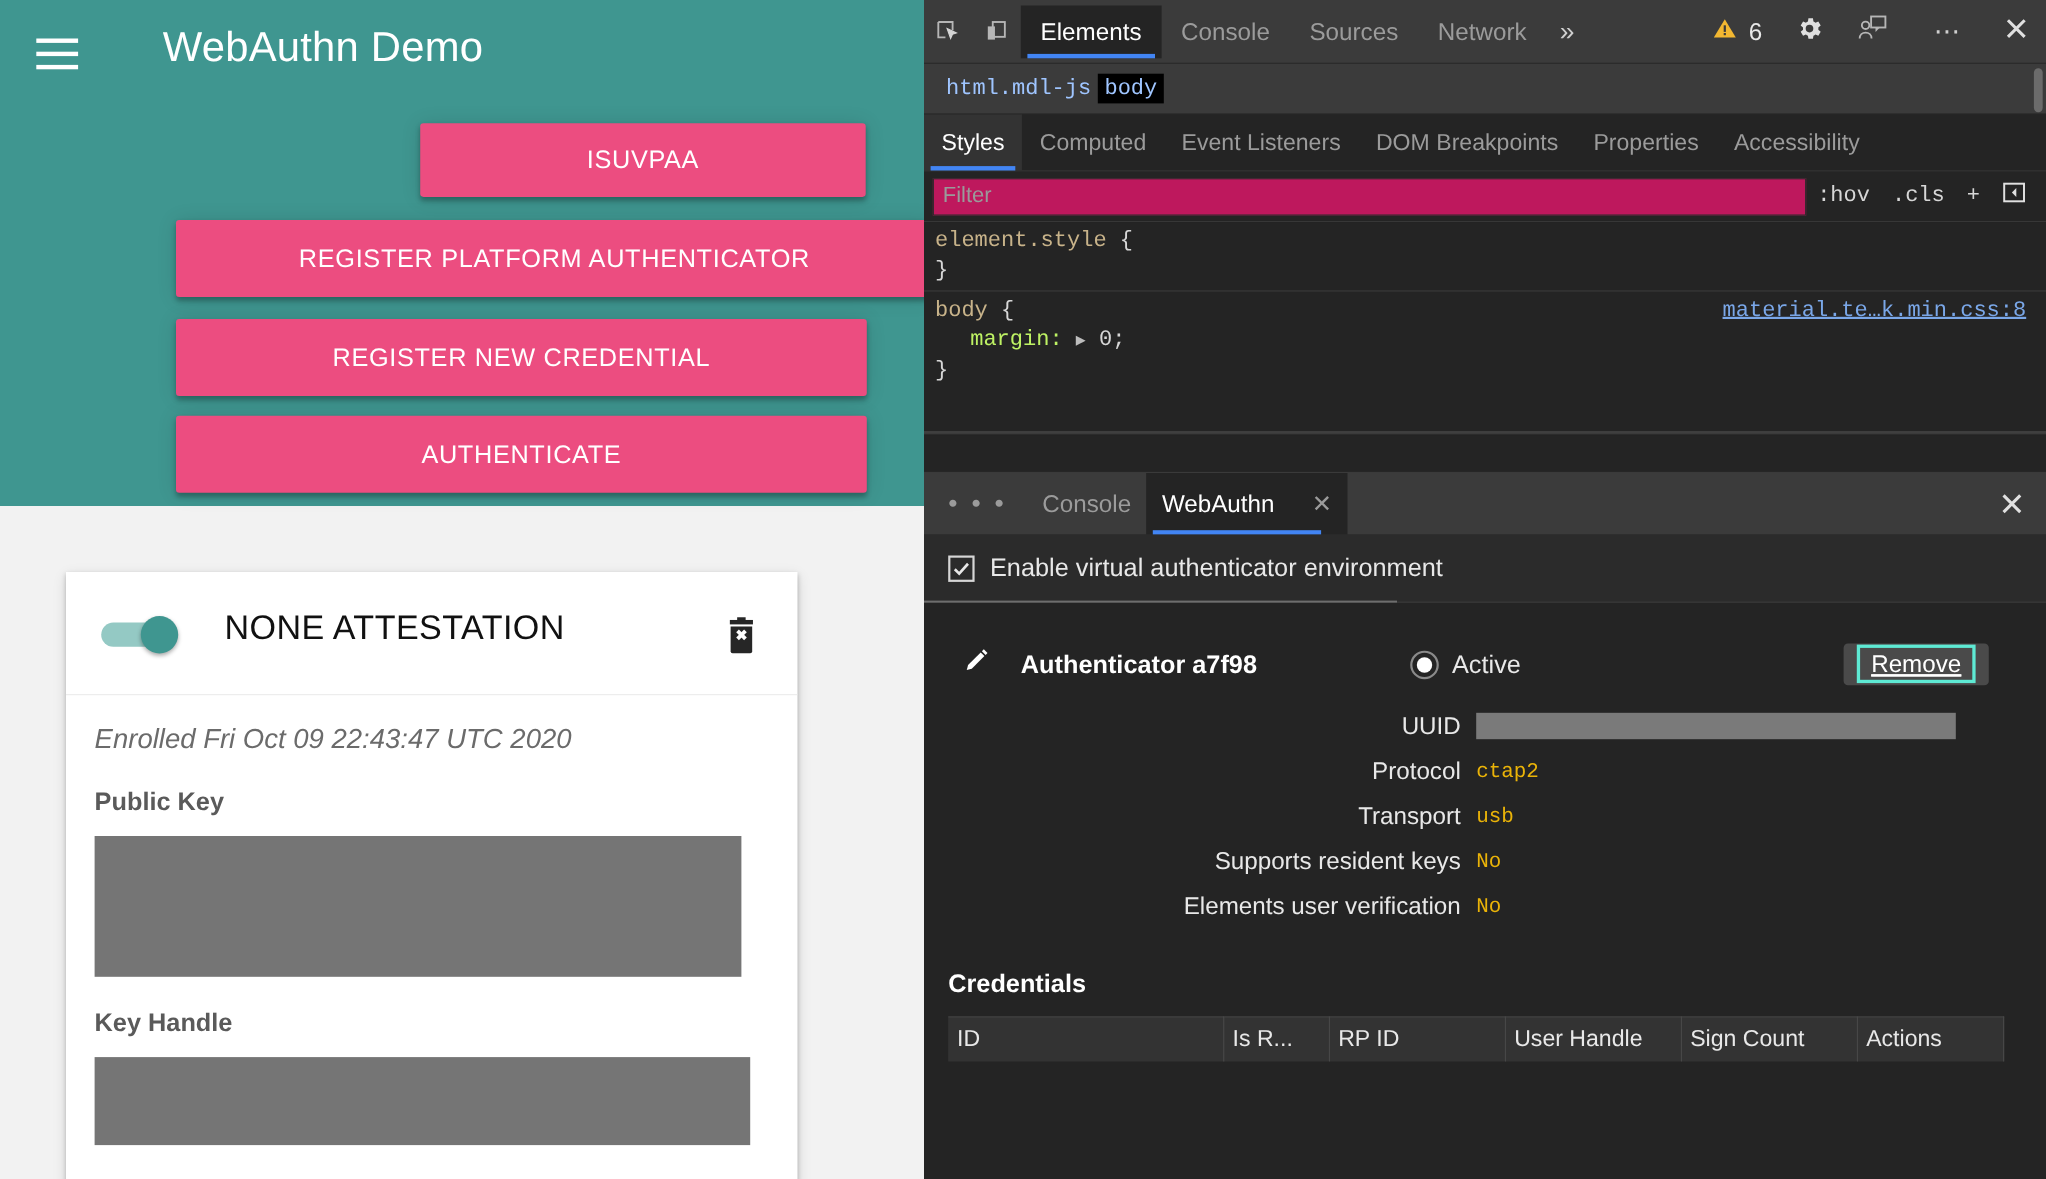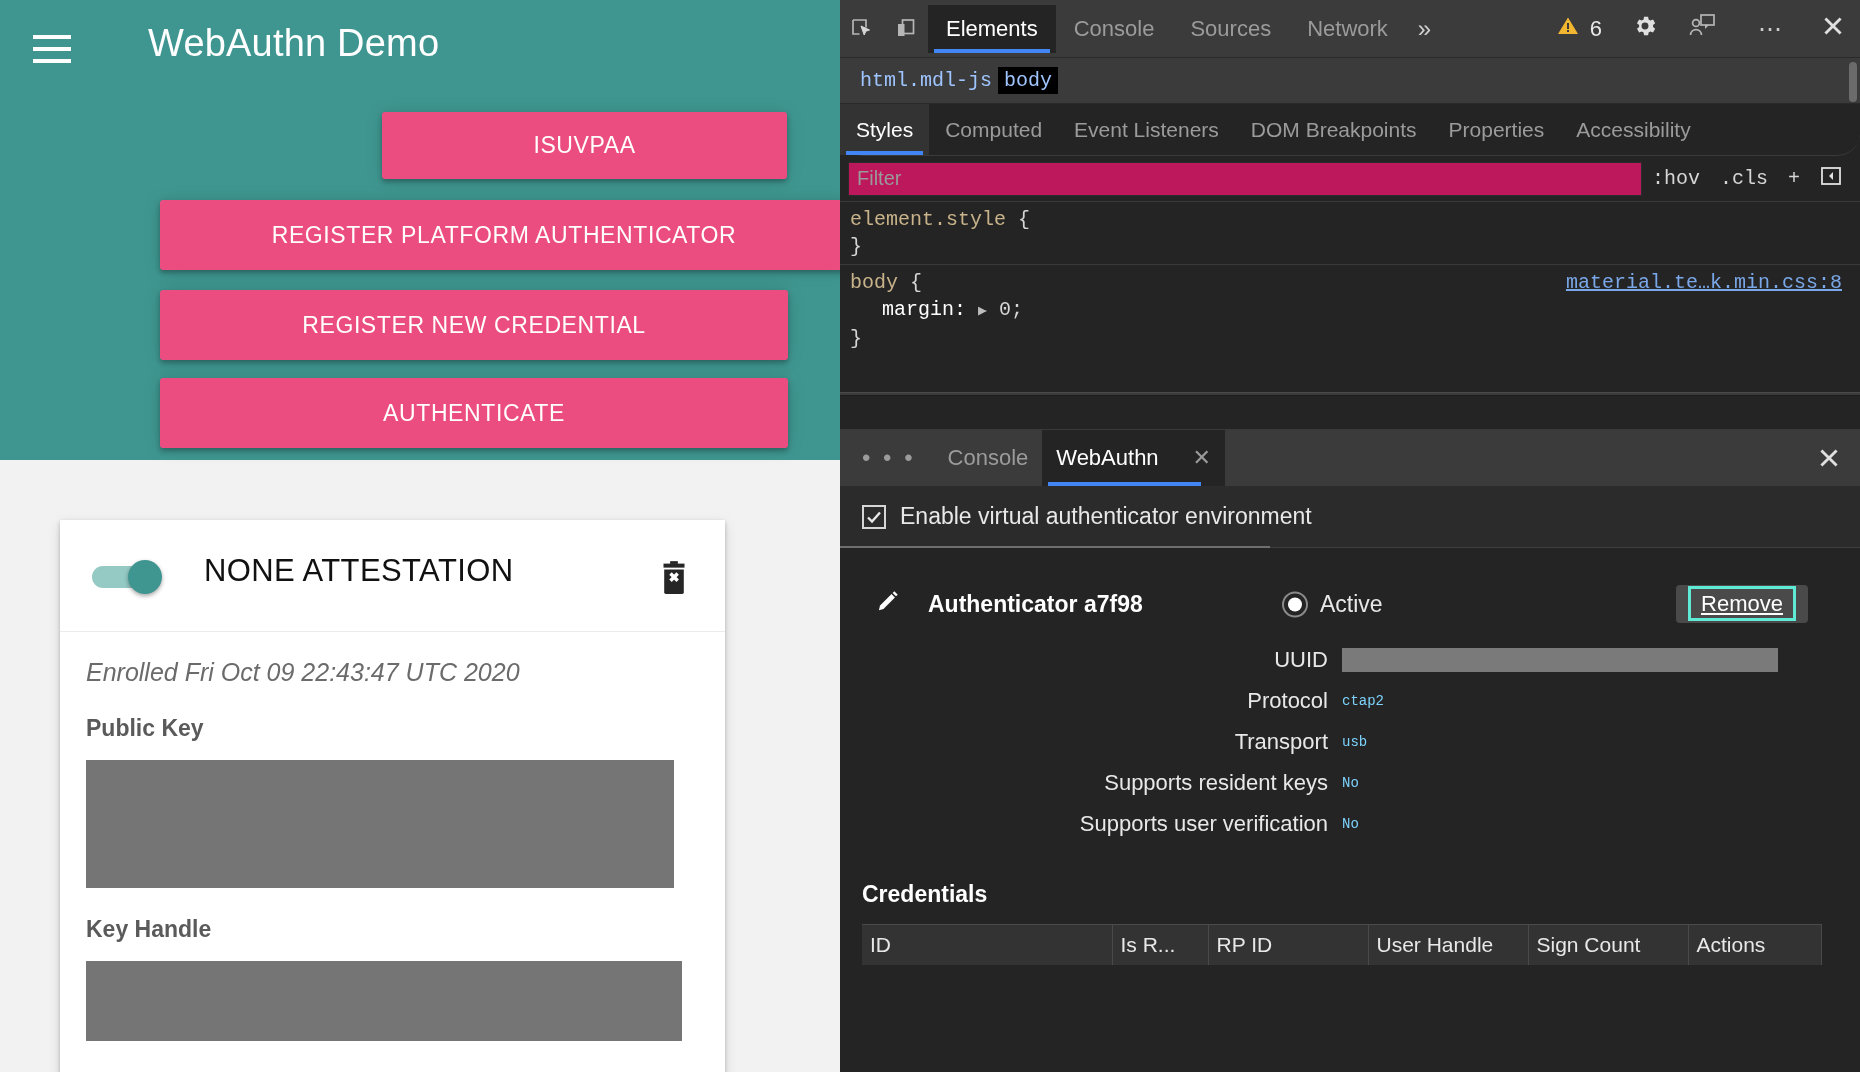--- a/index.html
+++ b/index.html
@@ -162,21 +162,20 @@
     font-family: "Liberation Mono", monospace; font-size: 20px;
     border-bottom: 1px solid #2a2a2a;
   }
   .crumb { color: #9fc5ff; padding: 2px 6px; cursor: pointer; }
   .crumb.selected { background: #000000; color: #9fc5ff; }
 
   .styles-tabs {
     height: 52px; background: #242424;
     display: flex; align-items: stretch;
     border-bottom: 1px solid #3a3a3a;
-    border-radius: 23px;
   }
   .s-tab {
     display: flex; align-items: center; padding: 0 16px;
     color: #9b9b9b; font-size: 21px; cursor: pointer; position: relative;
   }
   .s-tab.active { color: #fff; background: #333333; }
   .s-tab.active::after {
     content: ""; position: absolute; left: 6px; right: 6px; bottom: 0;
     height: 4px; background: #4285f4;
   }
@@ -206,21 +205,21 @@
     background: #242424;
     font-family: "Liberation Mono", monospace;
     font-size: 20px; line-height: 27px;
     height: 190px; overflow: hidden;
     position: relative;
   }
   .css-rule { padding: 4px 0 4px 10px; position: relative; }
   .css-rule + .css-rule { border-top: 1px solid #3a3a3a; }
   .sel { color: #c8b38a; }
   .brace { color: #d6d6d6; }
-  .prop { color: #ffffff; }
+  .prop { color: #bef264; }
   .val { color: #d6d6d6; }
   .src-link {
     position: absolute; right: 18px; top: 4px;
     color: #7aa7e8; text-decoration: underline; cursor: pointer;
     font-size: 20px;
   }
   .tri { color: #bdbdbd; font-size: 15px; }
 
   .dt-divider { height: 4px; background: #3b3b3b; border-top:1px solid #4a4a4a; border-bottom:1px solid #1c1c1c;}
   .blank-strip { height: 34px; background: #242424; border-bottom: 1px solid #3a3a3a;}
@@ -301,21 +300,21 @@
   .prop-row {
     display: flex; align-items: center;
     height: 40px; margin-bottom: 1px;
   }
   .prop-key {
     width: 502px; text-align: right; padding-right: 14px;
     font-size: 22px; color: #e8e8e8;
   }
   .prop-val {
     font-family: "Liberation Mono", monospace;
-    font-size: 14px; color: #7dd3fc;
+    font-size: 19px; color: #eab308;
   }
   .uuid-blob {
     background: #7a7a7a; height: 24px; width: 436px; display: block;
   }
 
   .cred-section-title {
     font-size: 23px; font-weight: bold; color: #ffffff;
     padding: 36px 0 16px 22px;
   }
   .cred-table {
@@ -549,21 +548,21 @@
         </div>
         <div class="prop-row">
           <span class="prop-key">Transport</span>
           <span class="prop-val">usb</span>
         </div>
         <div class="prop-row">
           <span class="prop-key">Supports resident keys</span>
           <span class="prop-val">No</span>
         </div>
         <div class="prop-row">
-          <span class="prop-key">Supports user verification</span>
+          <span class="prop-key">Elements user verification</span>
           <span class="prop-val">No</span>
         </div>
       </div>
 
       <div class="cred-section-title">Credentials</div>
 
       <table class="cred-table">
         <thead>
           <tr>
             <th style="width:250px">ID</th>

